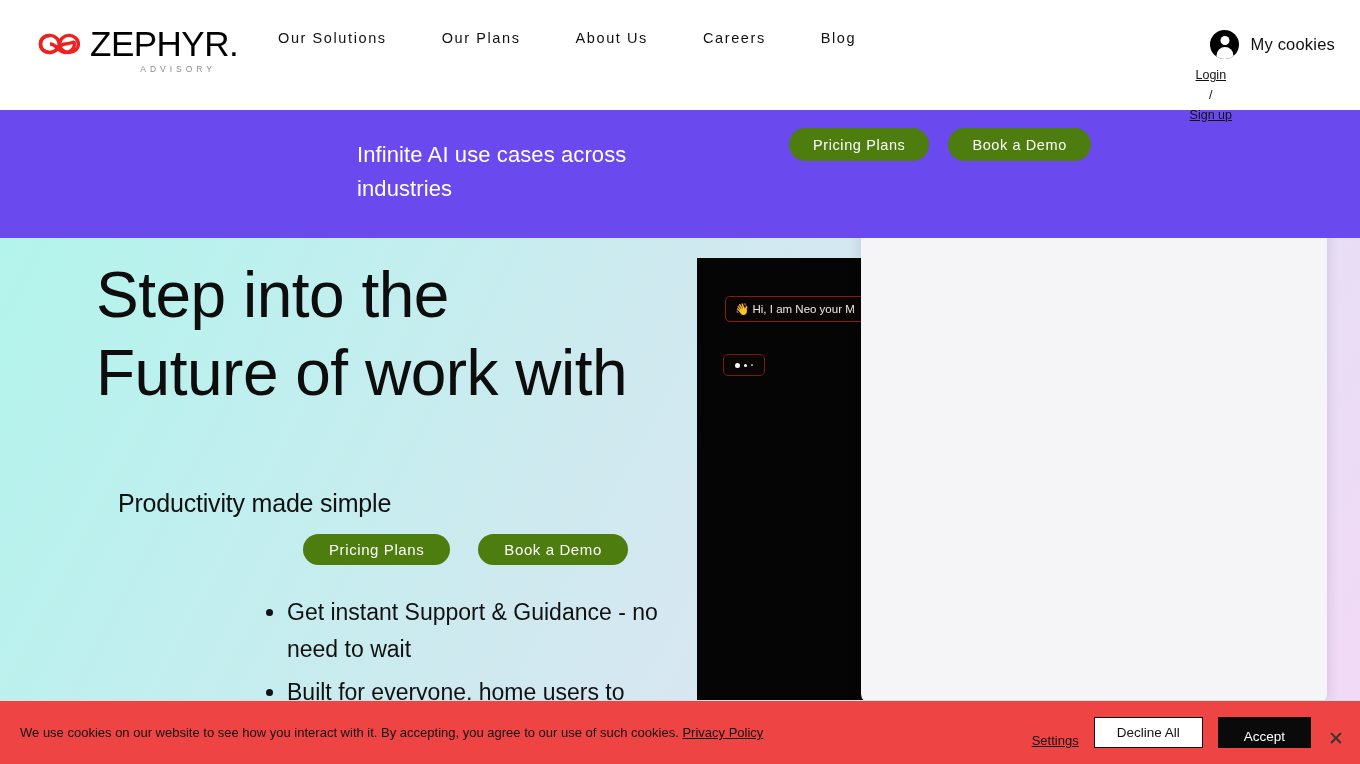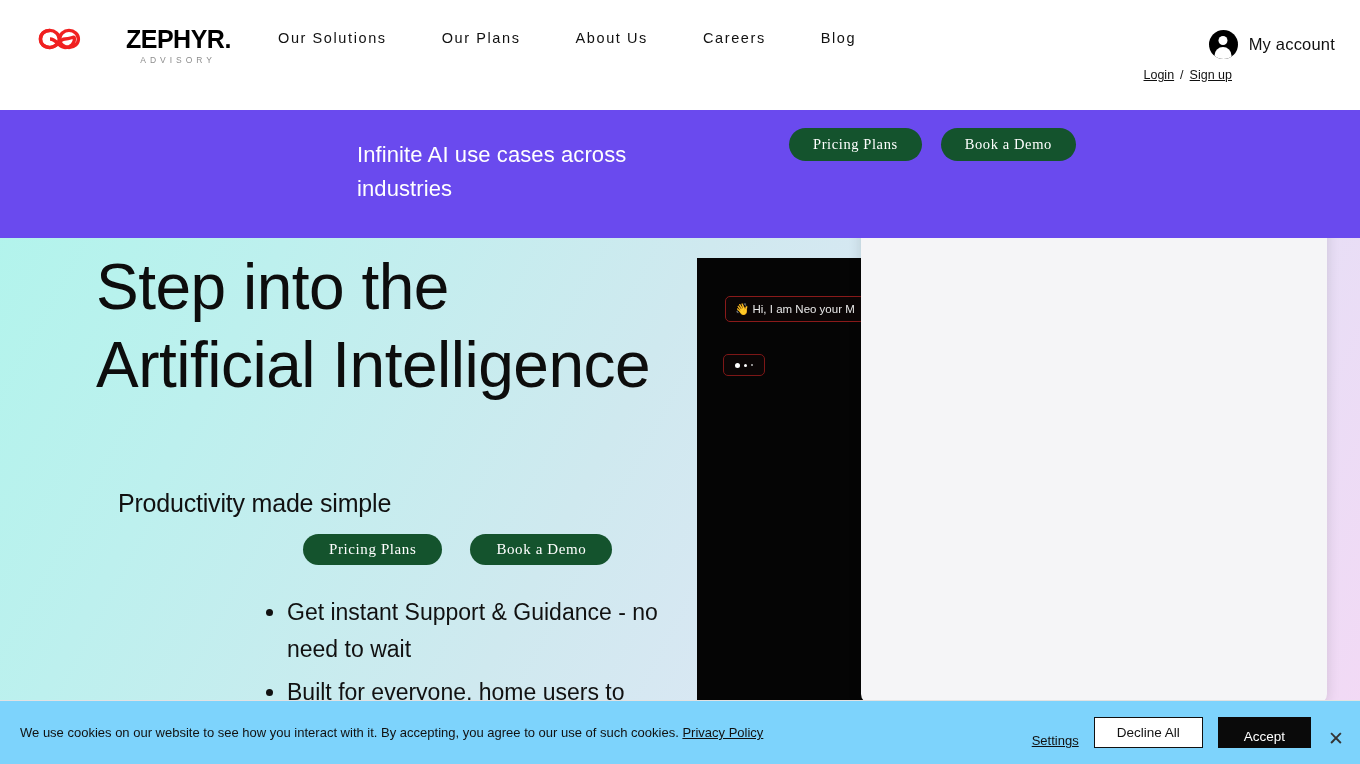--- a/index.html
+++ b/index.html
@@ -15,24 +15,23 @@
   .header {
     position: absolute; top: 0; left: 0;
     width: 1360px; height: 110px;
     background: #ffffff;
     z-index: 30;
   }
   .logo { position: absolute; left: 38px; top: 26px; width: 180px; height: 48px; }
   .logo-row { display: flex; align-items: center; gap: 6px; }
   .logo-infinity { flex: 0 0 auto; line-height: 0; }
   .logo-word {
-    font-size: 25px; font-weight: 700; letter-spacing: -0.5px;
+    font-size: 35px; font-weight: 400; letter-spacing: -0.5px;
     color: #000; line-height: 1;
     font-family: "Liberation Sans", sans-serif;
-    margin-left: 36px;
   }
   .logo-sub {
     text-align: right; font-size: 8.5px; letter-spacing: 4px;
     color: #8d8d8d; margin-top: 3px; padding-right: 2px;
   }
 
   .nav { position: absolute; left: 278px; top: 30px; display: flex; }
   .nav-item {
     font-size: 14.5px; color: #111; letter-spacing: 1.6px;
     margin-right: 55px; cursor: pointer; white-space: nowrap;
@@ -49,55 +48,55 @@
     transform: translateX(-50%);
     width: 9px; height: 9px; border-radius: 50%; background: #fff;
   }
   .avatar::after {
     content: ""; position: absolute; left: 50%; top: 17px;
     transform: translateX(-50%);
     width: 17px; height: 14px; border-radius: 9px 9px 0 0; background: #fff;
   }
   .account-label { font-size: 16.5px; color: #111; letter-spacing: 0.2px; }
 
-  .auth { position: absolute; right: 128px; top: 68px; display: flex; align-items: center; gap: 6px; font-size: 12.5px; color: #111; }
+  .auth { position: absolute; right: 128px; top: 68px; display: flex; align-items: center; gap: 6px; font-size: 12.5px; color: #111; flex-direction: column; }
   .auth a { color: #111; text-decoration: underline; cursor: pointer; }
   .auth .slash { text-decoration: none; }
 
   
   .banner {
     position: absolute; top: 110px; left: 0;
     width: 1360px; height: 128px;
     background: #6a4aee;
     z-index: 25;
   }
   .banner-text {
     position: absolute; left: 357px; top: 28px;
     width: 330px;
     font-size: 22px; line-height: 34px; color: #ffffff;
     letter-spacing: 0.1px;
   }
   .banner-btns { position: absolute; left: 789px; top: 128px; display: flex; gap: 19px; z-index: 26; }
   .pill {
-    background: #14532d; color: #ffffff; border: none;
+    background: #4d7c0f; color: #ffffff; border: none;
     border-radius: 20px; font-size: 14.5px; letter-spacing: 0.6px;
-    font-family: Liberation Serif, serif; cursor: pointer;
+    font-family: Liberation Sans, sans-serif; cursor: pointer;
     white-space: nowrap;
   }
   .pill-sm { height: 33px; padding: 0 24px; }
 
   
   .hero {
     position: absolute; top: 214px; left: 0;
     width: 1360px; height: 550px;
     background: linear-gradient(118deg, #b2f4ec 0%, #bdf0ee 18%, #cfe9ef 44%, #dbe7f4 62%, #e6dff6 78%, #f3d9f5 100%);
     overflow: hidden;
   }
   .hero-h1 {
-    position: absolute; left: 96px; top: 34px;
+    position: absolute; left: 96px; top: 42px;
     font-size: 64px; line-height: 78px; font-weight: 300;
     color: #0d0d0d; letter-spacing: -0.5px; white-space: nowrap;
   }
   .hero-sub {
     position: absolute; left: 118px; top: 275px;
     font-size: 25px; color: #111; letter-spacing: -0.2px;
   }
   .hero-btns { position: absolute; left: 303px; top: 320px; display: flex; gap: 28px; }
   .pill-lg { height: 31px; padding: 0 26px; font-size: 15px; border-radius: 16px; }
 
@@ -140,21 +139,21 @@
     background: #f5f5f7;
     border-radius: 10px;
     box-shadow: 0 2px 14px rgba(0,0,0,0.13);
     z-index: 20;
   }
 
   
   .cookie-bar {
     position: absolute; left: 0; bottom: 0;
     width: 1360px; height: 64px;
-    background: #7dd3fc;
+    background: #ef4444;
     border-top: 1px solid #e2e2e2;
     display: flex; align-items: center;
     z-index: 50;
   }
   .cookie-text { position: absolute; left: 20px; font-size: 13px; color: #111; }
   .cookie-text a { color: #111; text-decoration: underline; }
   .cookie-actions { position: absolute; right: 14px; display: flex; align-items: flex-end; gap: 15px; }
   .settings-link { font-size: 13px; color: #111; text-decoration: underline; cursor: pointer; }
   .btn-decline {
     height: 31px; padding: 0 22px; background: #fff; color: #111;
@@ -196,21 +195,21 @@
     <nav class="nav">
       <span class="nav-item">Our Solutions</span>
       <span class="nav-item">Our Plans</span>
       <span class="nav-item">About Us</span>
       <span class="nav-item">Careers</span>
       <span class="nav-item">Blog</span>
     </nav>
 
     <div class="account">
       <span class="avatar"></span>
-      <span class="account-label">My account</span>
+      <span class="account-label">My cookies</span>
     </div>
 
     <div class="auth">
       <a>Login</a>
       <span class="slash">/</span>
       <a>Sign up</a>
     </div>
   </div>
 
   <div class="banner">
@@ -218,21 +217,21 @@
   </div>
   <div class="banner-btns">
     <button class="pill pill-sm">Pricing Plans</button>
     <button class="pill pill-sm">Book a Demo</button>
   </div>
 
   <div class="hero">
 
     <div class="hero-h1">
       <div>Step into the</div>
-      <div>Artificial Intelligence</div>
+      <div>Future of work with</div>
     </div>
 
     <div class="hero-sub">Productivity made simple</div>
 
     <div class="hero-btns">
       <button class="pill pill-lg">Pricing Plans</button>
       <button class="pill pill-lg">Book a Demo</button>
     </div>
 
     <ul class="hero-bullets">

